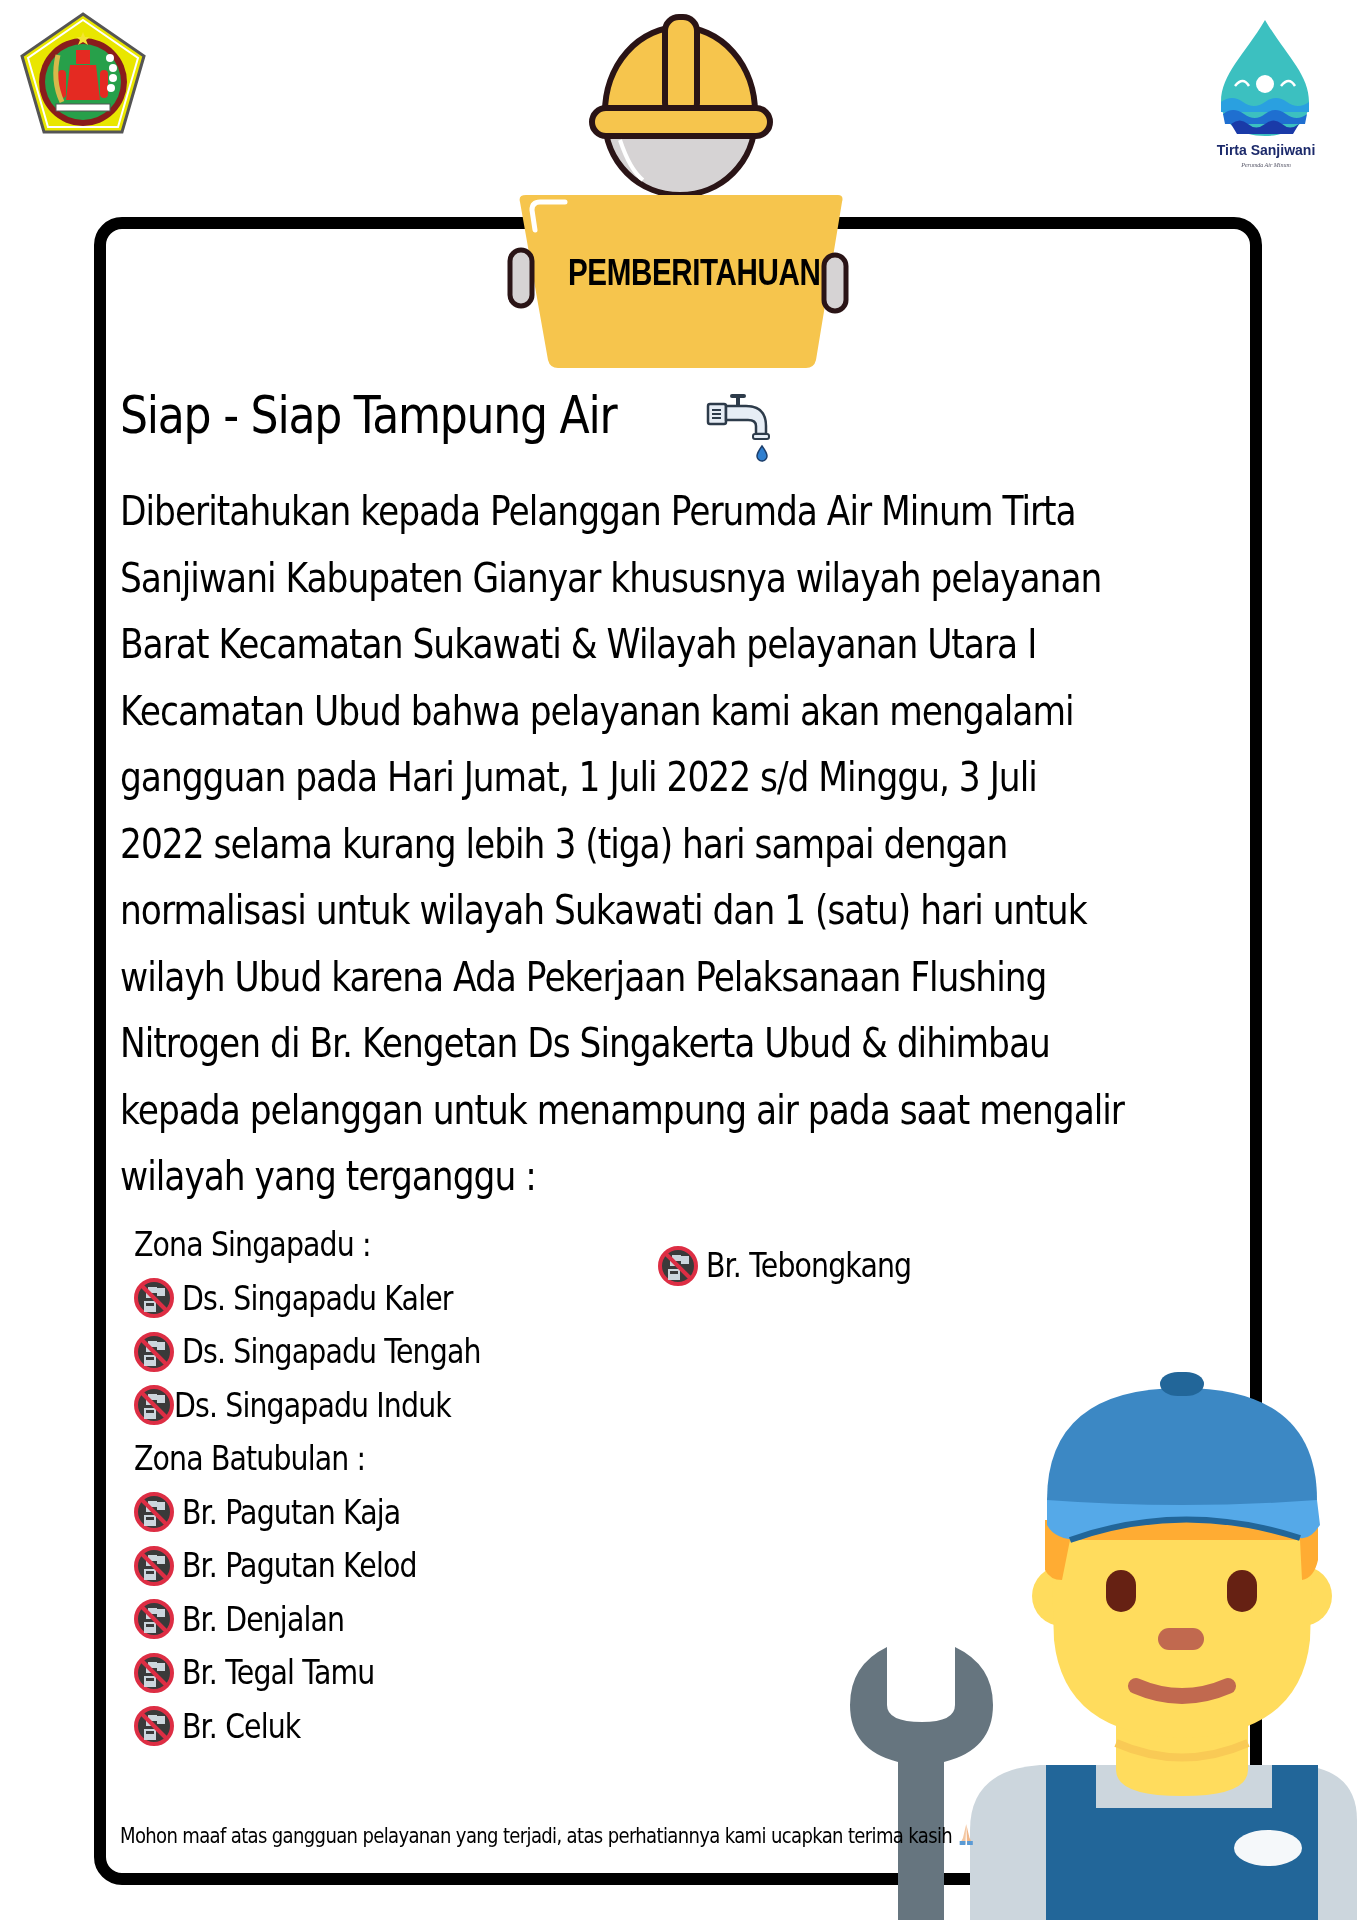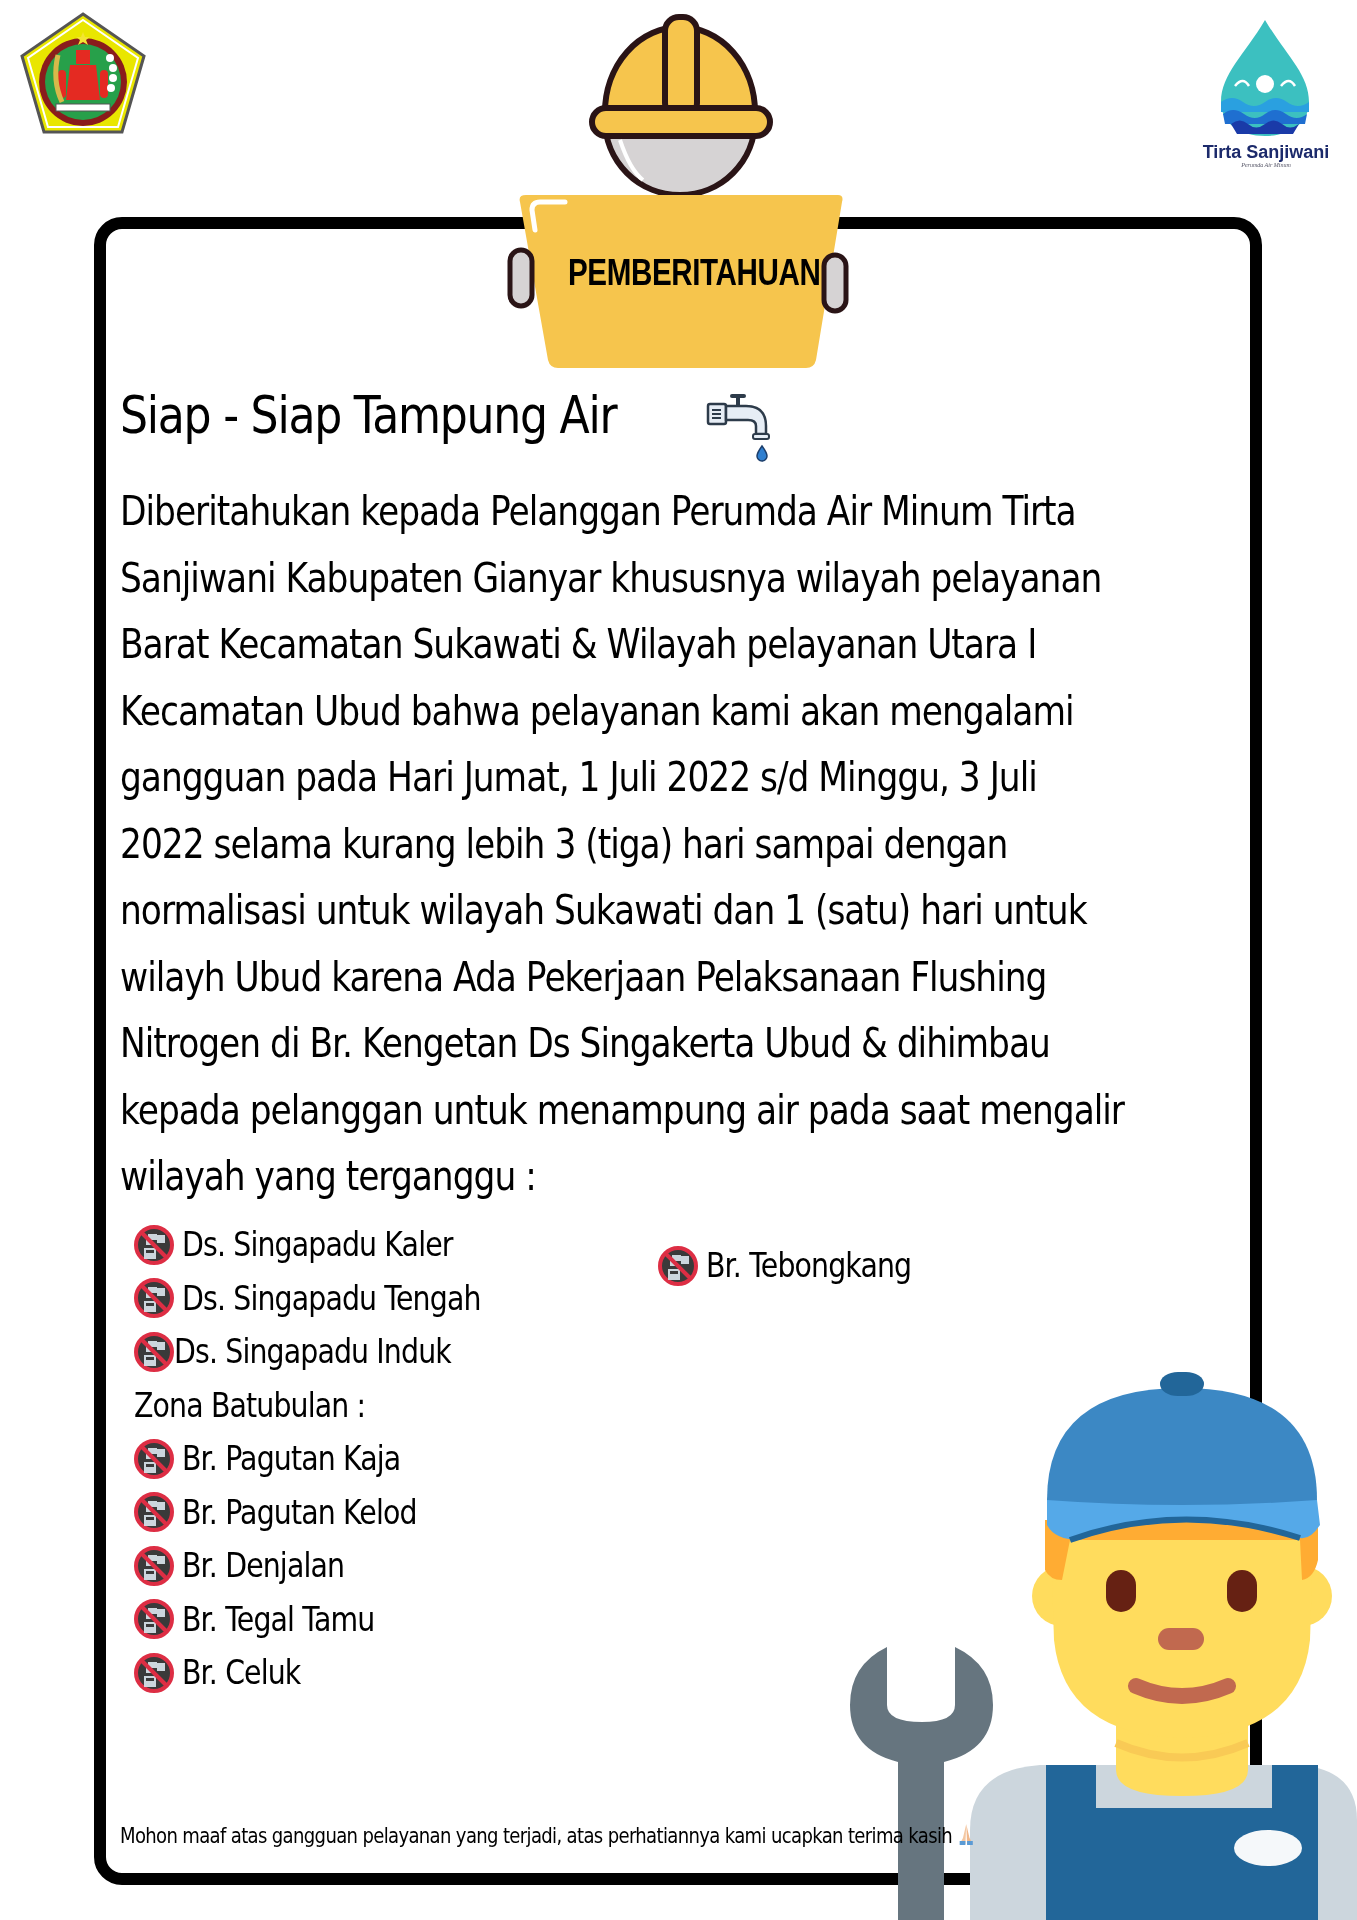--- a/index.html
+++ b/index.html
@@ -4,21 +4,21 @@
 <style>
   html, body { margin:0; padding:0; }
   body { width:1357px; height:1920px; background:#ffffff; position:relative; overflow:hidden;
          font-family:"DejaVu Sans", sans-serif; color:#111; }
   .abs { position:absolute; }
   .frame { left:94px; top:217px; width:1144px; height:1644px; border:12px solid #000;
            border-radius:28px; background:#fff; }
   .logo-left { left:18px; top:10px; width:130px; height:128px; }
   .logo-right { left:1205px; top:14px; width:120px; height:150px; text-align:center; }
   .logo-right .brand { position:absolute; left:-4px; top:128px; width:130px; font-family:"Liberation Sans", sans-serif;
-                       font-weight:bold; font-size:18px; color:#1c2a6b; text-align:center; }
+                       font-weight:bold; font-size:14px; color:#1c2a6b; text-align:center; }
   .logo-right .sub { position:absolute; left:0; top:148px; width:122px; font-family:"Liberation Serif", serif;
                      font-style:italic; font-size:6px; color:#556; text-align:center; }
   .banner { left:480px; top:0; width:400px; height:380px; }
   .banner-label { left:540px; top:252px; width:280px; text-align:center;
                   font-family:"Liberation Sans", sans-serif; font-weight:bold; font-size:37px;
                   letter-spacing:-0.5px; color:#000; transform:scaleX(0.8); }
   .title { left:120px; top:385px; font-family:"DejaVu Sans", sans-serif; font-size:52px;
            letter-spacing:-1.5px; color:#000; transform:scaleX(0.85); transform-origin:left; }
   .tap { left:706px; top:390px; width:76px; height:72px; }
   .body-text { left:120px; top:478px; width:1200px; font-family:"DejaVu Sans", sans-serif;
@@ -140,20 +140,23 @@
     <symbol id="pin" viewBox="0 0 34 44">
       <line x1="14" y1="18" x2="14" y2="42" stroke="#8899a6" stroke-width="3"></line>
       <circle cx="17" cy="12" r="10" fill="#dd2e44"></circle>
       <circle cx="14" cy="9" r="3" fill="#f28b98"></circle>
     </symbol>
   </defs>
 </svg>
 
 <div class="abs list list-left">
   <div class="row">
+    <span class="txt">Zona Singapadu :</span>
+  </div>
+  <div class="row">
     <svg class="ico">
         <use href="#nowater"></use>
       </svg>
     <span class="txt">Ds. Singapadu Kaler</span>
   </div>
   <div class="row">
     <svg class="ico">
         <use href="#nowater"></use>
       </svg>
     <span class="txt">Ds. Singapadu Tengah</span>

